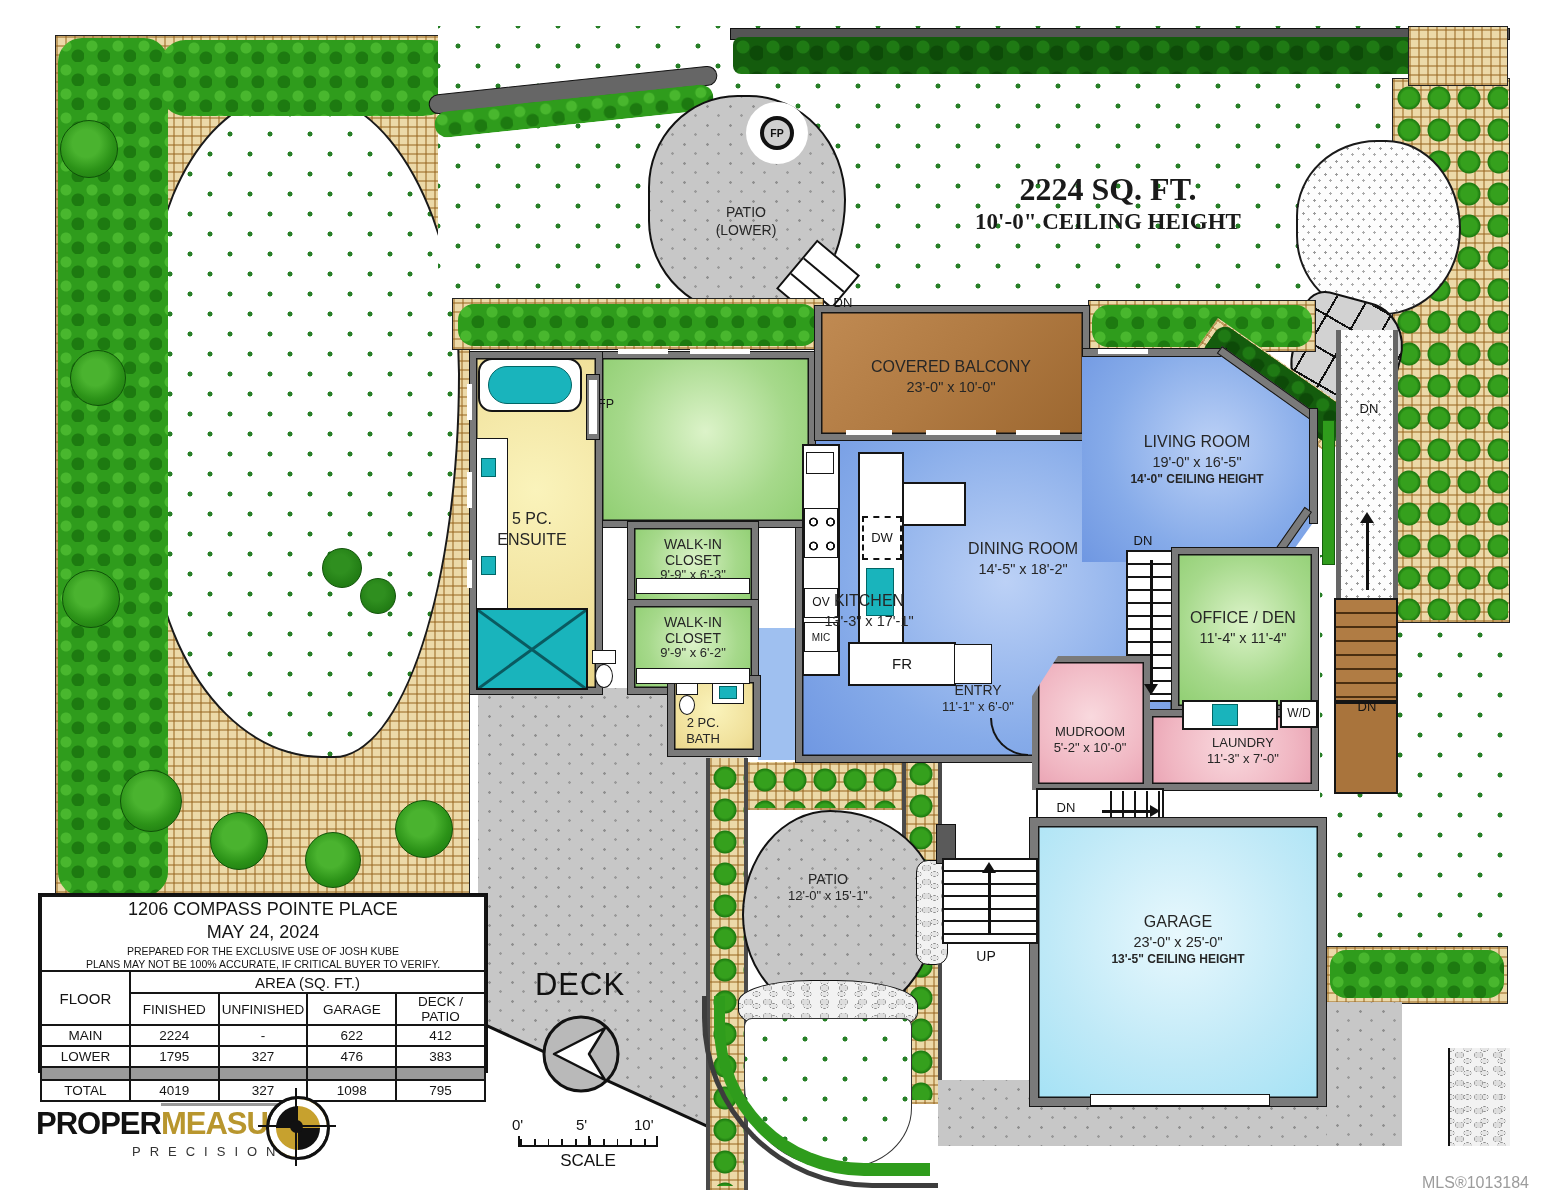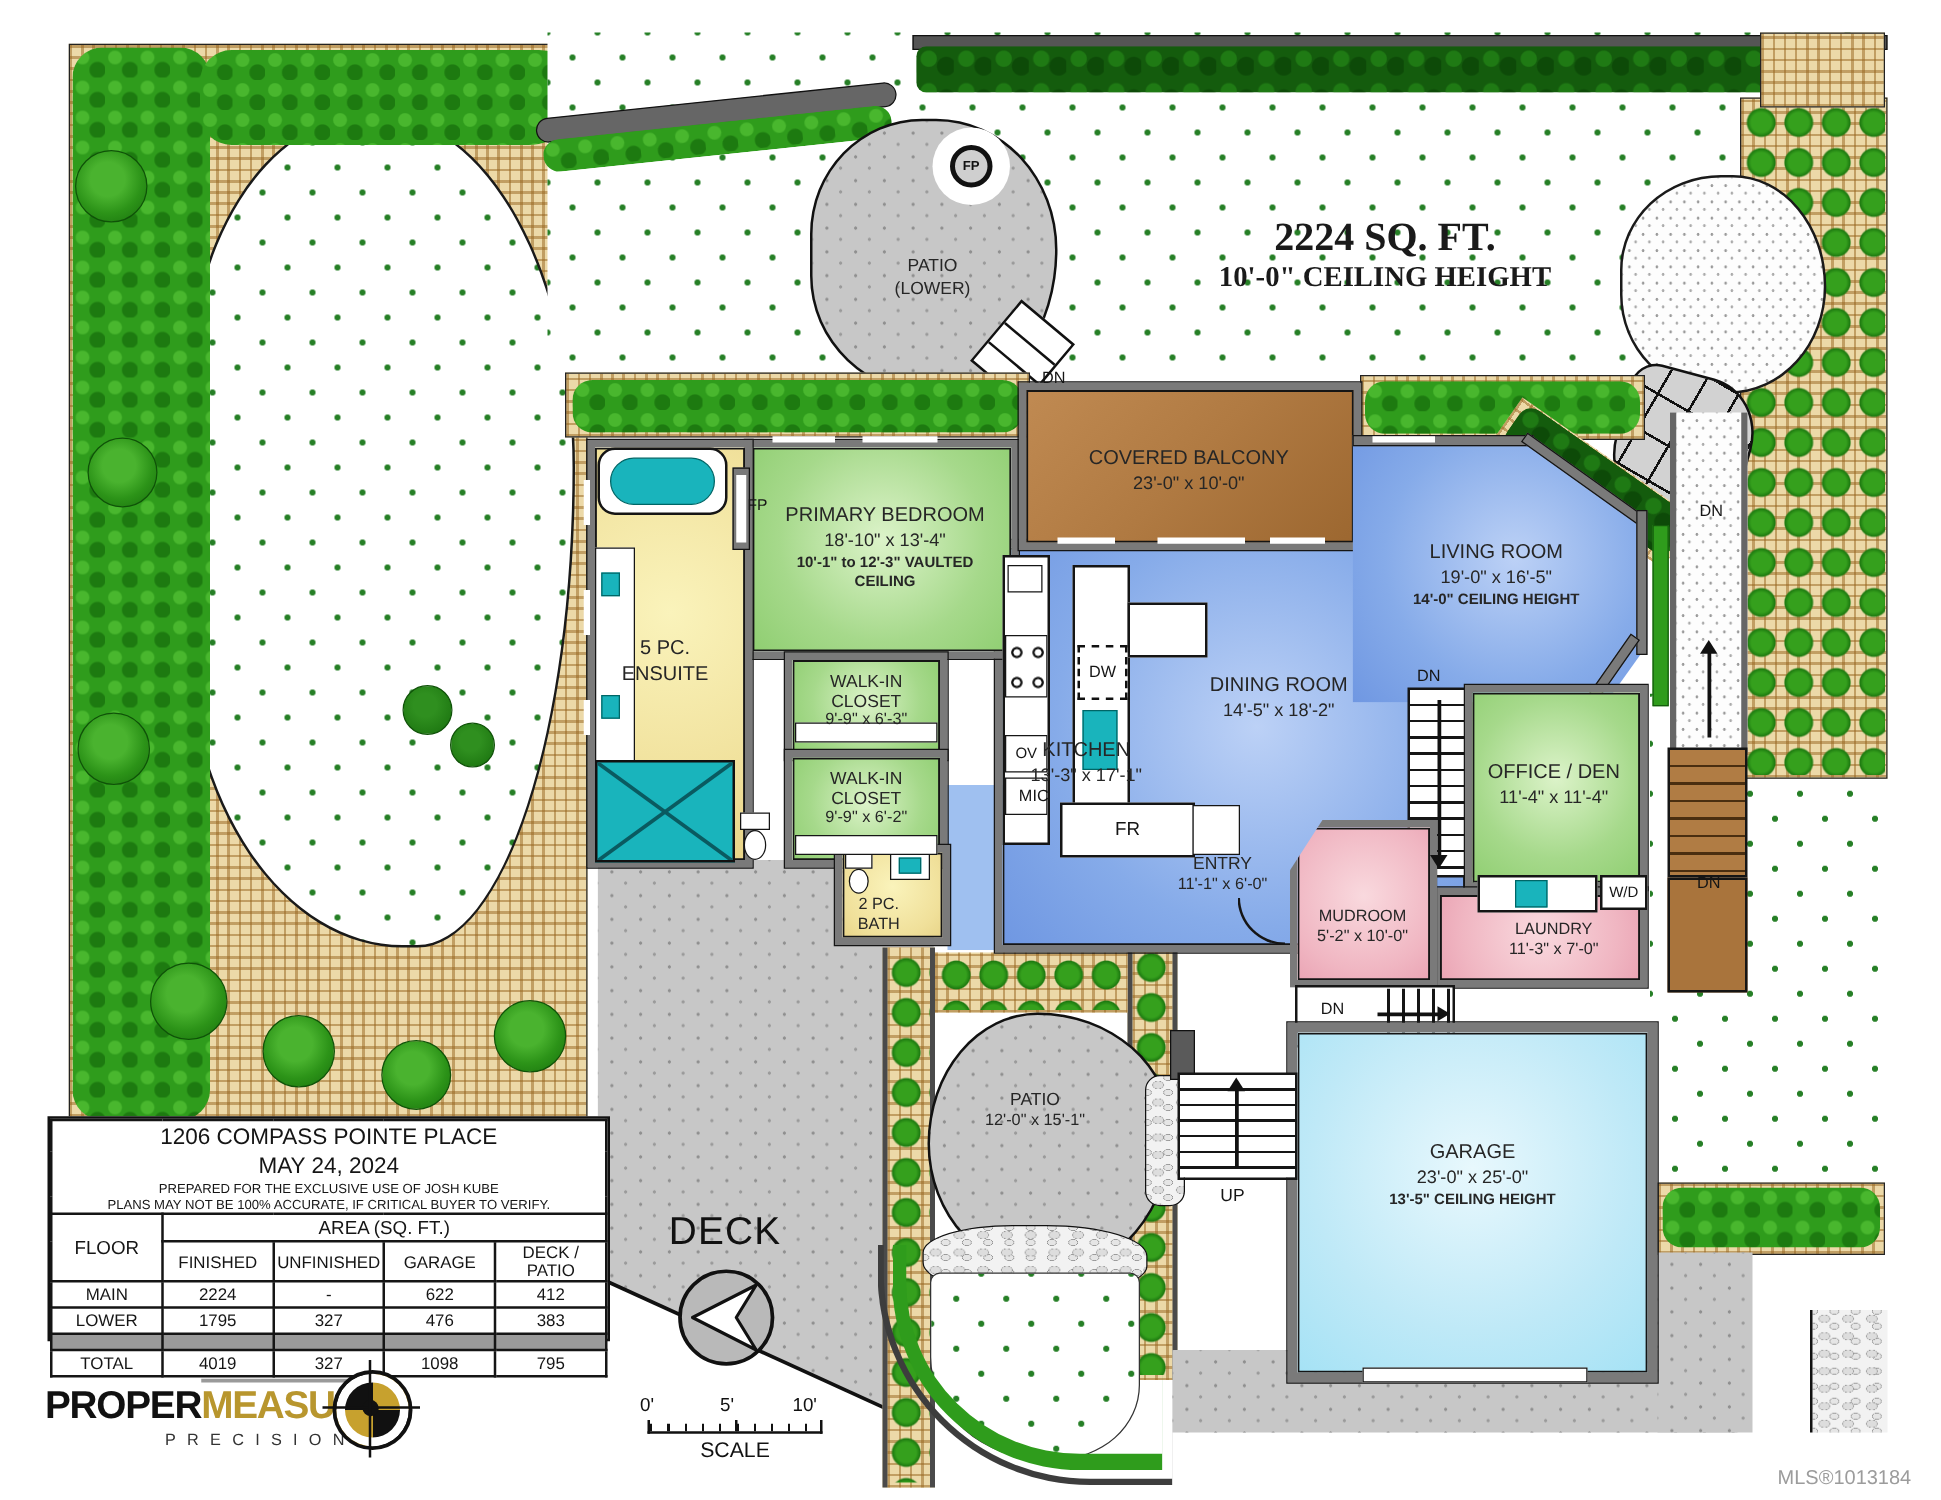--- a/index.html
+++ b/index.html
@@ -240,26 +240,20 @@
   <div class="abs arcbl" style="left:990px;top:718px;width:38px;height:38px;"></div>
 
   <div class="lbl" style="left:746px;top:221px;">
     <div class="nm2">PATIO</div>
     <div class="nm2">(LOWER)</div>
   </div>
   <div class="lbl" style="left:951px;top:377px;">
     <div class="nm">COVERED BALCONY</div>
     <div class="dm">23'-0" x 10'-0"</div>
   </div>
-  <div class="lbl" style="left:708px;top:438px;">
-    <div class="nm">PRIMARY BEDROOM</div>
-    <div class="dm">18'-10" x 13'-4"</div>
-    <div class="nt">10'-1" to 12'-3" VAULTED</div>
-    <div class="nt">CEILING</div>
-  </div>
   <div class="lbl" style="left:532px;top:530px;">
     <div class="nm">5 PC.</div>
     <div class="nm">ENSUITE</div>
   </div>
   <div class="lbl" style="left:693px;top:560px;line-height:1.15;">
     <div class="nm2">WALK-IN</div>
     <div class="nm2">CLOSET</div>
     <div class="dm2">9'-9" x 6'-3"</div>
   </div>
   <div class="lbl" style="left:693px;top:638px;line-height:1.15;">
@@ -306,21 +300,21 @@
     <div class="nt">13'-5" CEILING HEIGHT</div>
   </div>
   <div class="lbl" style="left:828px;top:887px;line-height:1.2;">
     <div class="nm2">PATIO</div>
     <div class="dm2">12'-0" x 15'-1"</div>
   </div>
 
   <div class="lbl mk" style="left:606px;top:404px;font-size:12.5px;">FP</div>
   <div class="lbl mk" style="left:882px;top:538px;">DW</div>
   <div class="lbl mk" style="left:821px;top:603px;font-size:12px;">OV</div>
-  <div class="lbl mk" style="left:821px;top:637px;font-size:13px;padding-left:12px;">MIC</div>
+  <div class="lbl mk" style="left:821px;top:637px;font-size:10px;">MIC</div>
   <div class="lbl mk" style="left:902px;top:664px;font-size:15px;">FR</div>
   <div class="lbl mk" style="left:1299px;top:714px;font-size:12px;">W/D</div>
   <div class="lbl mk" style="left:843px;top:303px;">DN</div>
   <div class="lbl mk" style="left:1369px;top:409px;">DN</div>
   <div class="lbl mk" style="left:1143px;top:541px;">DN</div>
   <div class="lbl mk" style="left:1367px;top:707px;">DN</div>
   <div class="lbl mk" style="left:1066px;top:808px;">DN</div>
   <div class="lbl mk" style="left:986px;top:956px;font-size:14px;">UP</div>
 
   <div class="lbl t-serif" style="left:1108px;top:190px;font-size:32px;font-weight:bold;">2224 SQ. FT.</div>

